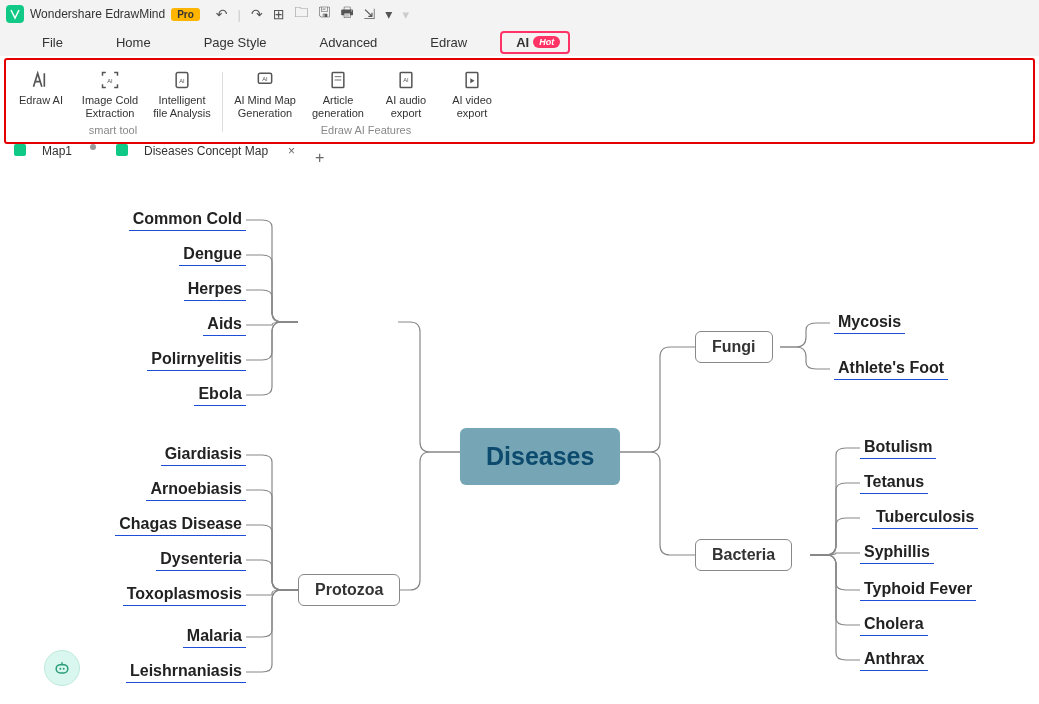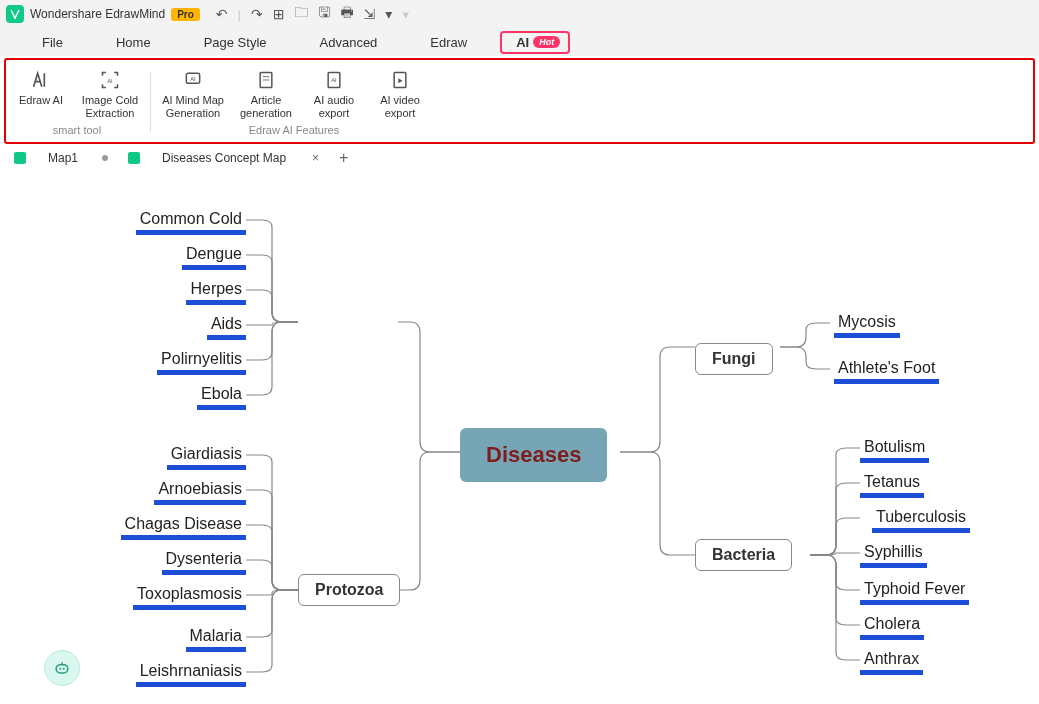--- a/index.html
+++ b/index.html
@@ -28,31 +28,31 @@
   .ribbon-row { display: flex; gap: 8px; }
   .ribbon-btn { display: flex; flex-direction: column; align-items: center; justify-content: flex-start; width: 58px; text-align: center; cursor: pointer; padding: 2px 0; }
   .ribbon-btn .ico { width: 24px; height: 24px; display: flex; align-items: center; justify-content: center; color: #666; }
   .ribbon-btn .lbl { font-size: 11px; line-height: 13px; margin-top: 2px; color: #333; min-height: 26px; }
   .ribbon-caption { font-size: 11px; color: #888; margin-top: 2px; padding-bottom: 2px; }
   .ribbon-sep { width: 1px; background: #ddd; margin: 6px 8px; align-self: stretch; }
 
   
   .doc-tabs { display: flex; align-items: center; height: 28px; background: #fff; border-bottom: 1px solid #e5e
   e5; padding-left: 4px; gap: 0; }
-  .doc-tab { display: flex; align-items: center; gap: 22px; padding: 0 10px; height: 28px; font-size: 12px; color: #333; cursor: pointer; }
+  .doc-tab { display: flex; align-items: flex-start; gap: 16px; padding: 0 10px; height: 28px; font-size: 12px; color: #333; cursor: pointer; }
   .doc-tab .tab-ico { width: 12px; height: 12px; background: #10c986; border-radius: 2px; }
   .doc-tab .dot { width: 6px; height: 6px; border-radius: 50%; background: #999; margin-left: 2px; }
   .doc-tab .close { font-size: 12px; color: #666; margin-left: 4px; }
   .tab-plus { font-size: 16px; color: #666; padding: 0 10px; cursor: pointer; }
 
   
   .canvas { position: relative; width: 100%; height: calc(704px - 28px - 28px - 88px - 28px); background: #fff; }
   .node { position: absolute; border: 1px solid #888; border-radius: 6px; padding: 6px 16px; background: #fff; font-size: 16px; font-weight: 700; color: #333; display: flex; align-items: center; justify-content: center; }
-  .root { background: #76a5b5; color: #7f1d1d; border: none; border-radius: 6px; font-size: 22px; padding: 14px 26px; font-weight: 700; }
-  .leaf { position: absolute; font-size: 16px; color: #222; border-bottom: 5px solid #1d4ed8; padding: 2px 4px; white-space: nowrap; text-align: right; }
+  .root { background: #76a5b5; color: #0c4a6e; border: none; border-radius: 6px; font-size: 25px; padding: 14px 26px; font-weight: 700; }
+  .leaf { position: absolute; font-size: 16px; color: #222; border-bottom: 1px solid #1d4ed8; padding: 2px 4px; white-space: nowrap; text-align: right; font-weight: bold; }
   .leaf-r { text-align: left; }
   svg.wires { position: absolute; left: 0; top: 0; pointer-events: none; }
   .chat-fab { position: absolute; left: 44px; bottom: 18px; width: 36px; height: 36px; border-radius: 50%; background: #d9f7ee; display: flex; align-items: center; justify-content: center; cursor: pointer; border: 1px solid #bde9db; }
 </style>
 </head>
 <body>
 
 <div class="app">
 
   <div class="titlebar">
@@ -103,20 +103,29 @@
             </div>
           <div class="ribbon-btn" style="width:64px">
               <div class="ico">
                 <svg width="22" height="20" viewBox="0 0 24 24">
                   <path d="M3 7V3H7 M17 3H21V7 M21 17V21H17 M7 21H3V17" stroke="#555" stroke-width="1.8" fill="none"></path>
                   <text x="12" y="15" font-size="7" text-anchor="middle" fill="#555">AI</text>
                 </svg>
               </div>
               <div class="lbl">Image Cold Extraction</div>
             </div>
+          <div class="ribbon-btn" style="width:64px">
+              <div class="ico">
+                <svg width="22" height="20" viewBox="0 0 24 24">
+                  <rect x="5" y="3" width="14" height="18" rx="2" stroke="#555" stroke-width="1.8" fill="none"></rect>
+                  <text x="12" y="15" font-size="7" text-anchor="middle" fill="#555">AI</text>
+                </svg>
+              </div>
+              <div class="lbl">Intelligent file Analysis</div>
+            </div>
         </div>
         <div class="ribbon-caption">smart tool</div>
       </div>
       <div class="ribbon-sep"></div>
       <div class="ribbon-group">
         <div class="ribbon-row">
           <div class="ribbon-btn" style="width:68px">
               <div class="ico">
                 <svg width="22" height="20" viewBox="0 0 24 24">
                   <rect x="4" y="4" width="16" height="12" rx="2" stroke="#555" stroke-width="1.8" fill="none"></rect>
@@ -208,21 +217,21 @@
         <path d="M810 383 H826 Q836 383 836 373 V353 Q836 346 846 346 H860"></path>
         <path d="M810 383 H826 Q836 383 836 381 H860"></path>
         <path d="M810 383 H826 Q836 383 836 393 V411 Q836 418 846 418 H860"></path>
         <path d="M810 383 H826 Q836 383 836 393 V446 Q836 453 846 453 H860"></path>
         <path d="M810 383 H826 Q836 383 836 393 V481 Q836 488 846 488 H860"></path>
       </g>
     </svg>
 
     <div class="node root" style="left:460px; top:256px;">Diseases</div>
     <div class="node" style="left:298px; top:402px;">Protozoa</div>
-    <div class="node" style="left:695px; top:171px;">Fungi</div>
+    <div class="node" style="left:695px; top:159px;">Fungi</div>
     <div class="node" style="left:695px; top:367px;">Bacteria</div>
 
     <div class="leaf" style="right:793px; top:36px;">Common Cold</div>
     <div class="leaf" style="right:793px; top:71px;">Dengue</div>
     <div class="leaf" style="right:793px; top:106px;">Herpes</div>
     <div class="leaf" style="right:793px; top:141px;">Aids</div>
     <div class="leaf" style="right:793px; top:176px;">Polirnyelitis</div>
     <div class="leaf" style="right:793px; top:211px;">Ebola</div>
 
     <div class="leaf" style="right:793px; top:271px;">Giardiasis</div>

